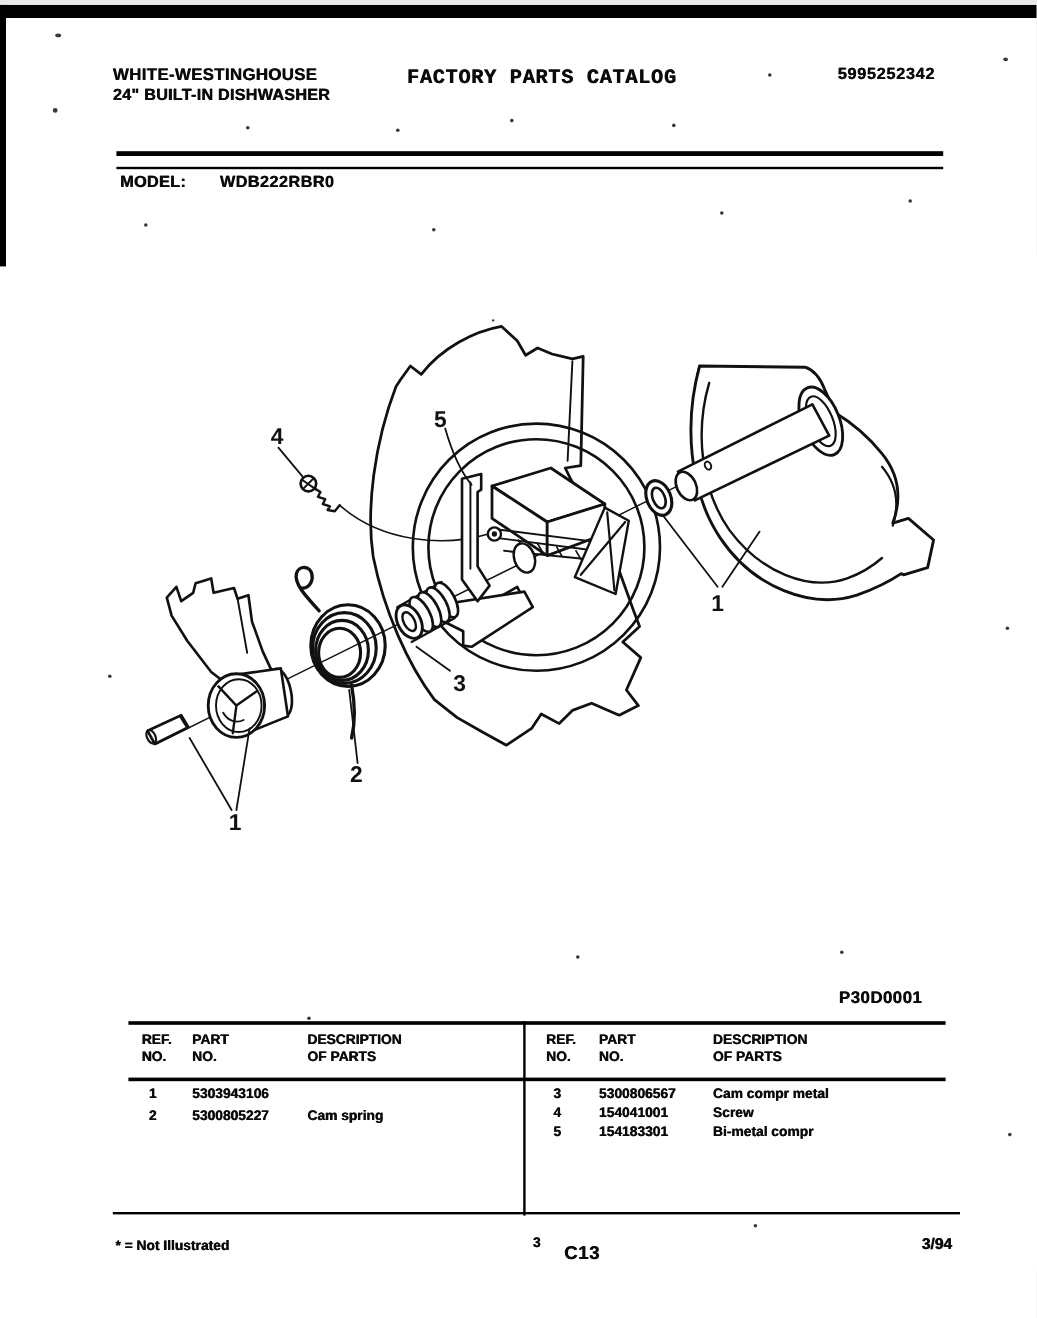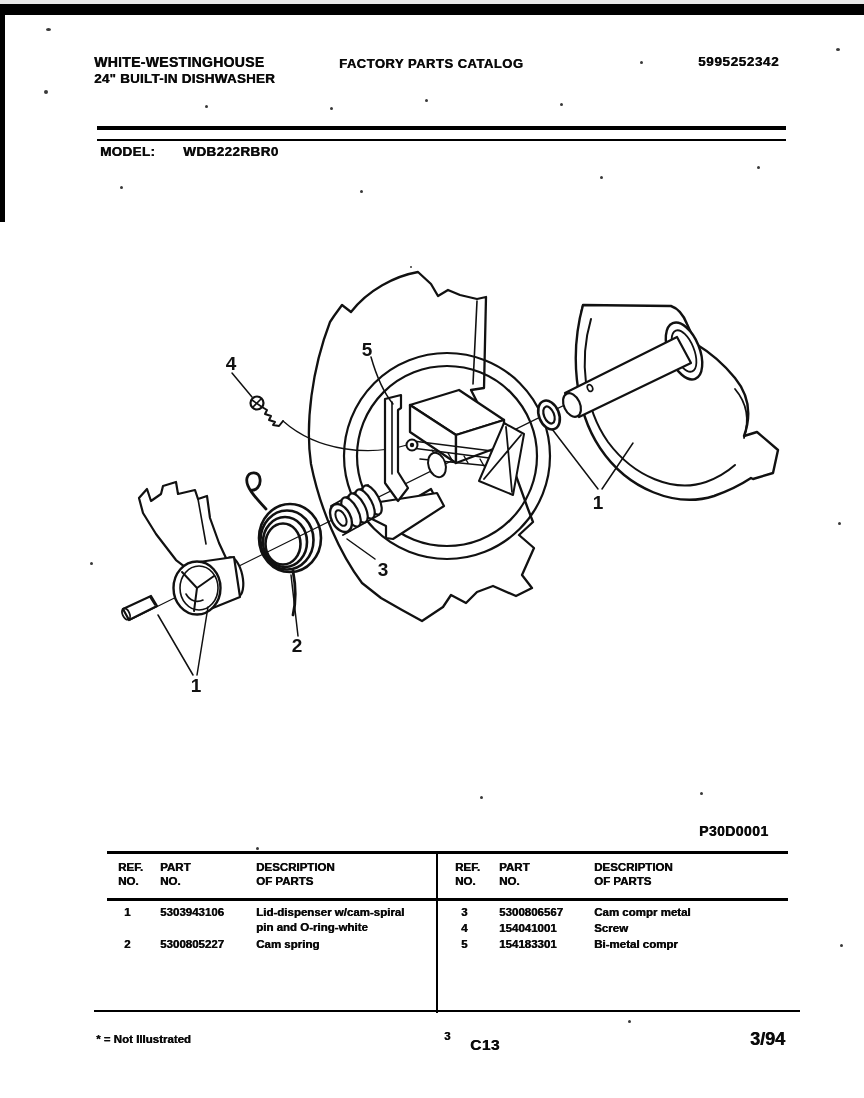--- a/index.html
+++ b/index.html
@@ -10,21 +10,21 @@
   }
   .abs{position:absolute;white-space:nowrap;}
   .ink{text-shadow:0.45px 0 currentColor;}
   
   .topbar{position:absolute;left:0;top:0;width:864px;height:11px;background:#000;}
   .leftstrip{position:absolute;left:0;top:0;width:5px;height:218px;background:#000;}
   .dot{position:absolute;width:3px;height:3px;background:#161616;border-radius:50%;opacity:.85;}
   
   .brand1{left:94px;top:50px;font-size:14px;letter-spacing:.3px;}
   .brand2{left:94px;top:67px;font-size:13.5px;letter-spacing:.2px;}
-  .cat-title{left:339px;top:52px;font-size:13px;letter-spacing:.5px;}
+  .cat-title{left:339px;top:52px;font-size:17px;letter-spacing:.5px;font-family:Liberation Mono, monospace;}
   .pubno{left:698px;top:50px;font-size:13.5px;letter-spacing:.6px;}
   .dblrule{position:absolute;left:97px;top:122px;width:689px;height:9px;
     border-top:4px solid #000;border-bottom:2px solid #000;}
   .modelrow{left:100px;top:140px;font-size:13.5px;letter-spacing:.3px;}
   .modelrow .mnum{margin-left:28px;letter-spacing:.4px;}
   
   .diagram-svg{position:absolute;left:0;top:255px;width:864px;height:470px;}
   .figid{left:699px;top:819px;font-size:14px;letter-spacing:.4px;}
   
   .rule{position:absolute;background:#000;}
@@ -40,21 +40,21 @@
   .thdr-r{left:455px;top:856px;}
   .tbody-l{left:118px;top:901px;}
   .tbody-r{left:455px;top:901px;}
   .tbody-l .trow,.tbody-r .trow{line-height:14.5px;margin-bottom:3px;}
   .tbody-r .trow{margin-bottom:1.5px;}
   .refcell{padding-left:6px;}
   
   .footnote{left:96px;top:1029px;font-size:11.5px;}
   .pagenum{left:444px;top:1026px;font-size:11.5px;}
   .seccode{left:470px;top:1032px;font-size:15.5px;letter-spacing:.5px;}
-  .datecode{left:750px;top:1025px;font-size:18px;}
+  .datecode{left:768px;top:1025px;font-size:13px;}
   
   svg *{vector-effect:non-scaling-stroke;}
   .ln{fill:none;stroke:#111;stroke-linecap:round;stroke-linejoin:round;}
   .wfill{fill:#fff;stroke:#111;stroke-linejoin:round;}
   .callout{font-size:19px;font-weight:700;fill:#111;text-anchor:middle;}
 </style>
 </head>
 <body>
 
 <div class="page">
@@ -228,24 +228,20 @@
     <div>
       <div>DESCRIPTION</div>
       <div>OF PARTS</div>
     </div>
   </div>
 
   <div class="abs ink tbody-l">
     <div class="trow cols-l">
       <div class="refcell">1</div>
       <div>5303943106</div>
-      <div>
-        <div>Lid-dispenser w/cam-spiral</div>
-        <div>pin and O-ring-white</div>
-      </div>
     </div>
     <div class="trow cols-l">
       <div class="refcell">2</div>
       <div>5300805227</div>
       <div>
         <div>Cam spring</div>
       </div>
     </div>
   </div>
 

